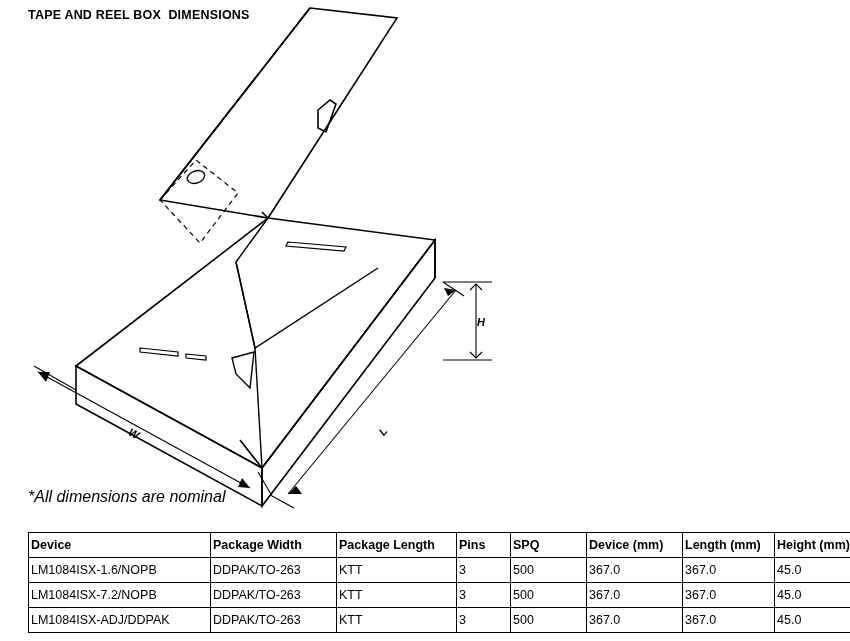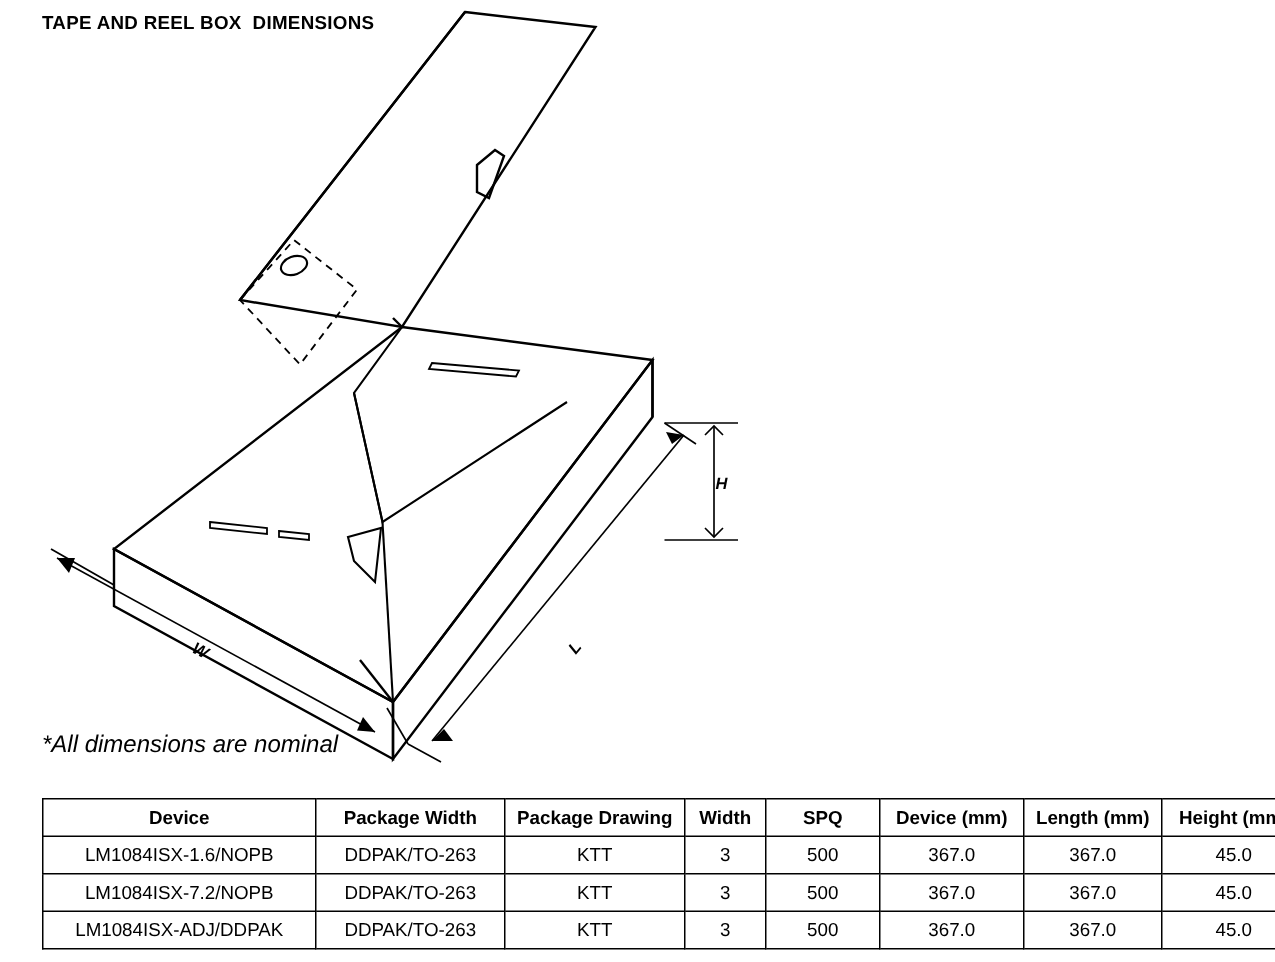--- a/index.html
+++ b/index.html
@@ -49,21 +49,21 @@
     top: 532px;
     width: 794px;
   }
   table.dims {
     border-collapse: collapse;
     width: 794px;
     table-layout: fixed;
   }
   table.dims th, table.dims td {
     border: 1px solid #000000;
-    text-align: center;
+    text-align: left;
     font-size: 12.5px;
     height: 24px;
     padding: 0 2px;
     white-space: nowrap;
     overflow: hidden;
   }
   table.dims th {
     font-weight: bold;
   }
   table.dims td {
@@ -161,22 +161,22 @@
           <col class="col-pins">
         <col class="col-spq">
           <col class="col-len">
           <col class="col-wid">
           <col class="col-hgt">
       </colgroup>
       <thead>
         <tr>
           <th>Device</th>
           <th>Package Width</th>
-          <th>Package Drawing</th>
-          <th>Width</th>
+          <th>Package Length</th>
+          <th>Pins</th>
           <th>SPQ</th>
           <th>Device (mm)</th>
           <th>Length (mm)</th>
           <th>Height (mm)</th>
         </tr>
       </thead>
       <tbody>
         <tr>
           <td>LM1084ISX-1.6/NOPB</td>
           <td>DDPAK/TO-263</td>

